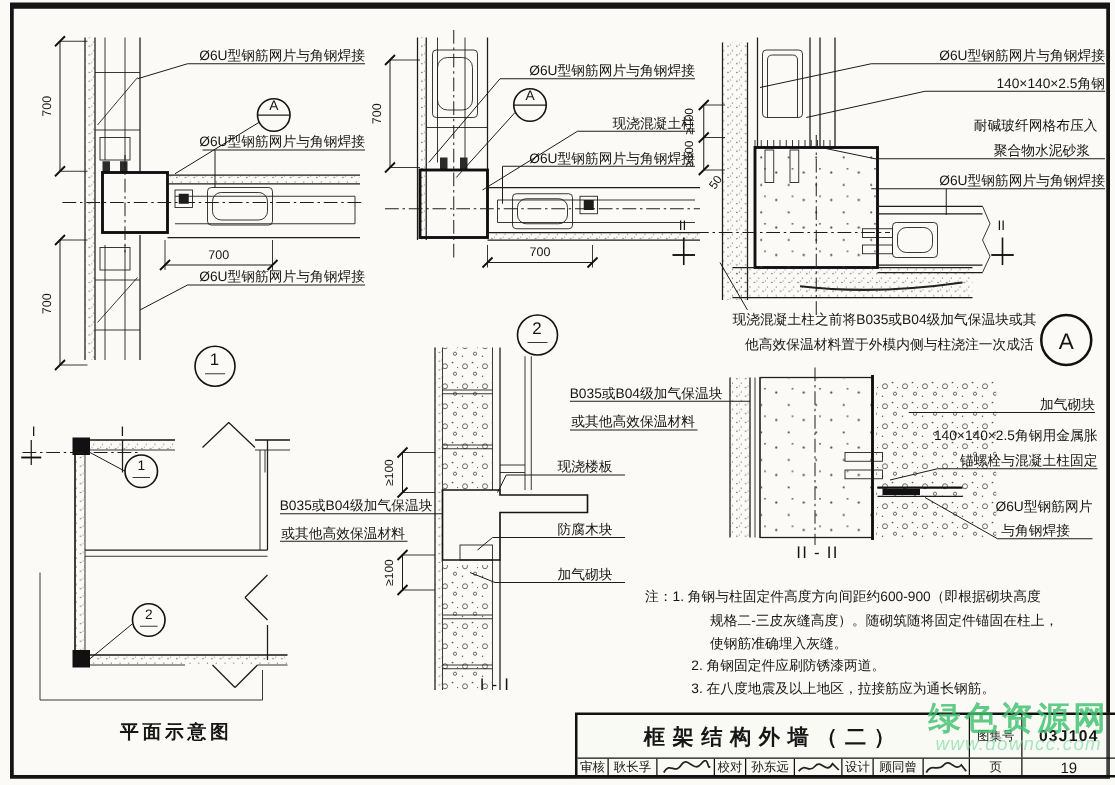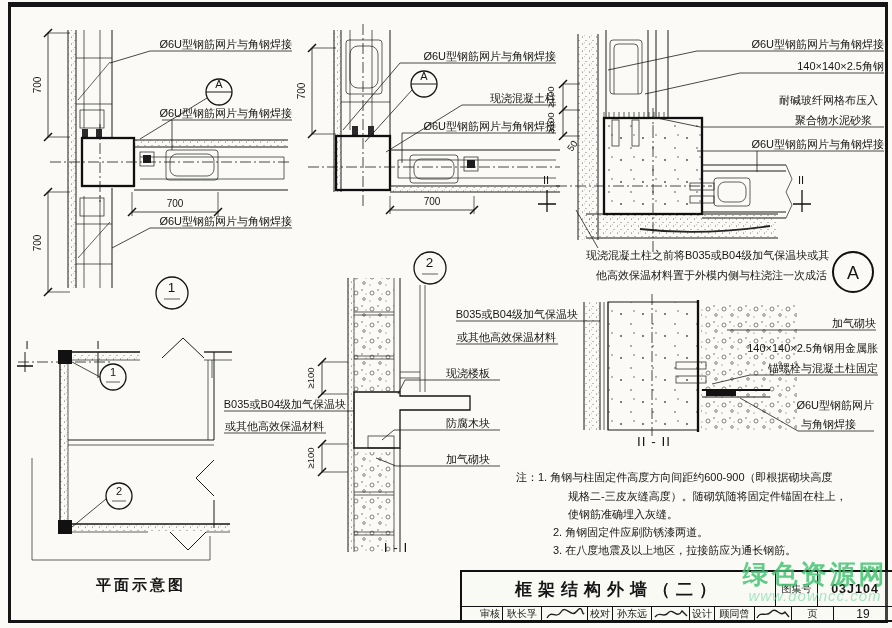--- a/index.html
+++ b/index.html
@@ -22,21 +22,21 @@
   .t11{font-size:11px;}
   .t13{font-size:13.5px;letter-spacing:1px;}
   .t15{font-size:15px;font-weight:bold;letter-spacing:3px;}
   .mid{text-anchor:middle;}
   .end{text-anchor:end;}
   
   .tb{position:absolute;left:460px;top:570px;width:434px;height:52px;box-sizing:border-box;
       border:2.5px solid #111;background:rgba(251,250,246,.2);}
   .tb-r1{display:grid;grid-template-columns:314px 42px 1fr;height:34px;}
   .tb-r2{display:grid;grid-template-columns:25px 39px 46px 25px 39px 38px 25px 40px 37px 42px 1fr;
-         height:13px;border-top:1.6px solid #111;padding-left:16px;}
+         height:13px;border-top:1.6px solid #111;}
   .tb-c{border-right:1.2px solid #111;display:flex;align-items:center;justify-content:center;
         font-size:10px;white-space:nowrap;overflow:visible;}
   .tb-c:last-child{border-right:none;text-align:right;}
   .tb-title{font-size:17px;font-weight:bold;letter-spacing:6px;}
   .tb-atlas{font-size:12.5px;font-weight:bold;letter-spacing:1px;}
   .tb-page{font-size:12px;}
   .sig svg{position:static;}
   
   .wm{position:absolute;left:740px;top:561px;width:150px;text-align:center;z-index:6;
       pointer-events:none;line-height:1.05;}

